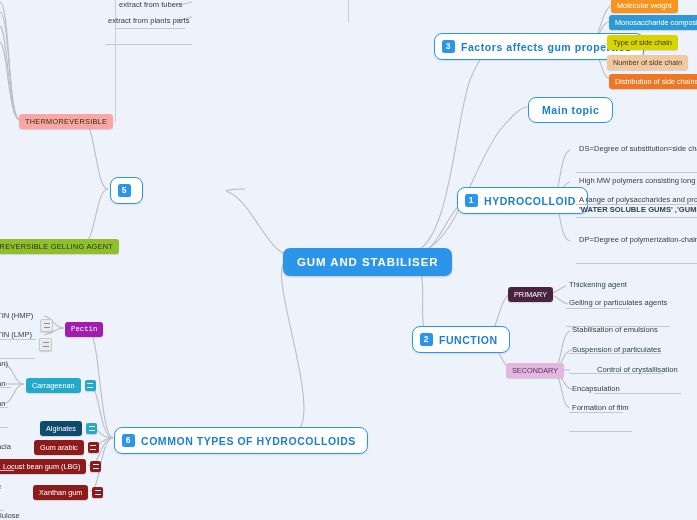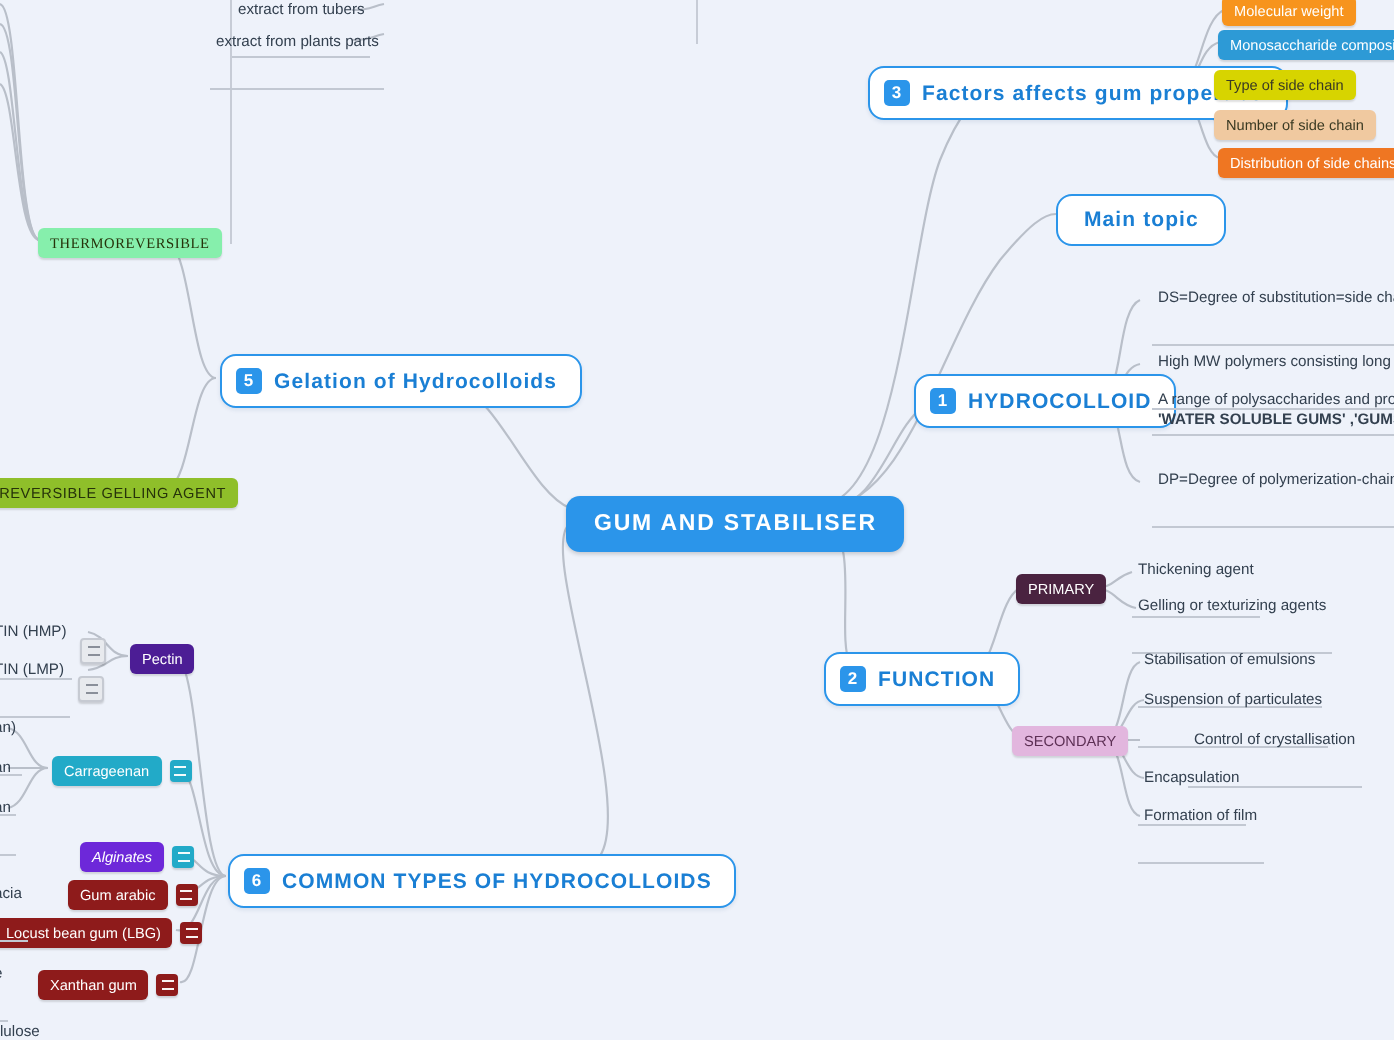--- a/index.html
+++ b/index.html
@@ -203,75 +203,74 @@
 
   <div class="node leaf" style="left:576px;top:234px;">DP=Degree of polymerization-chain length</div>
 
   <div class="node main" style="left:412px;top:326px;">
     <span class="badge">2</span>
     <span>FUNCTION</span>
   </div>
 
   <div class="node tag dark" style="left:508px;top:287px;background:#4a2340;">PRIMARY</div>
   <div class="node leaf" style="left:566px;top:279px;">Thickening agent</div>
-  <div class="node leaf" style="left:566px;top:297px;">Gelling or texturizing agents</div>
+  <div class="node leaf" style="left:566px;top:297px;">Gelling or particulates agents</div>
 
   <div class="node tag light" style="left:506px;top:363px;background:#e2b6de;color:#5d3055;">SECONDARY</div>
   <div class="node leaf" style="left:569px;top:324px;">Stabilisation of emulsions</div>
   <div class="node leaf" style="left:569px;top:344px;">Suspension of particulates</div>
   <div class="node leaf" style="left:594px;top:364px;">Control of crystallisation</div>
   <div class="node leaf" style="left:569px;top:383px;">Encapsulation</div>
   <div class="node leaf" style="left:569px;top:402px;">Formation of film</div>
 
   <div class="node main" style="left:110px;top:177px;">
     <span class="badge">5</span>
-    <span>Gelation of Hydrocolloids</span>
-  </div>
-
-  <div class="node tag light" style="left:19px;top:114px;background:#86efac;color:#26330a;letter-spacing:.3px;font-family:Liberation Serif, serif;">THERMOREVERSIBLE</div>
+  </div>
+
+  <div class="node tag light" style="left:19px;top:114px;background:#fca5a5;color:#26330a;letter-spacing:.3px;">THERMOREVERSIBLE</div>
   <div class="node tag light" style="left:-12px;top:239px;background:#8fbf2a;color:#26330a;letter-spacing:.3px;">RREVERSIBLE GELLING AGENT</div>
 
   <div class="node main" style="left:114px;top:427px;">
     <span class="badge">6</span>
     <span>COMMON TYPES OF HYDROCOLLOIDS</span>
   </div>
 
   <div class="node typepill" style="left:65px;top:322px;">
-    <span class="tag dark" style="background:#4c1d95;">Pectin</span>
+    <span class="tag dark" style="background:#a21caf;font-family:Liberation Mono, monospace;">Pectin</span>
   </div>
 
   <div class="node typepill" style="left:26px;top:378px;">
     <span class="tag dark" style="background:#22aac8;">Carrageenan</span>
     <span class="sqicon" style="background:#22aac8;">
         <i></i>
       </span>
   </div>
 
   <div class="node typepill" style="left:40px;top:421px;">
-    <span class="tag dark" style="background:#6d28d9;font-style:italic;">Alginates</span>
+    <span class="tag dark" style="background:#0c4a6e;">Alginates</span>
     <span class="sqicon" style="background:#22aac8;">
         <i></i>
       </span>
   </div>
 
   <div class="node typepill" style="left:34px;top:440px;justify-content:flex-end;">
     <span class="tag dark" style="background:#8e1b1b;">Gum arabic</span>
     <span class="sqicon" style="background:#8e1b1b;">
         <i></i>
       </span>
   </div>
 
   <div class="node typepill" style="left:-3px;top:459px;">
     <span class="tag dark" style="background:#8e1b1b;">Locust bean gum (LBG)</span>
     <span class="sqicon" style="background:#8e1b1b;">
         <i></i>
       </span>
   </div>
 
-  <div class="node typepill" style="left:19px;top:485px;">
+  <div class="node typepill" style="left:33px;top:485px;">
     <span class="tag dark" style="background:#8e1b1b;">Xanthan gum</span>
     <span class="sqicon" style="background:#8e1b1b;">
         <i></i>
       </span>
   </div>
 
   <div class="node typepill" style="left:-6px;top:310px;">
     <span class="leaf" style="border-bottom:1px solid #c2c8d2;">TIN (HMP)</span>
     <span class="sqicon grey">
         <i></i>

